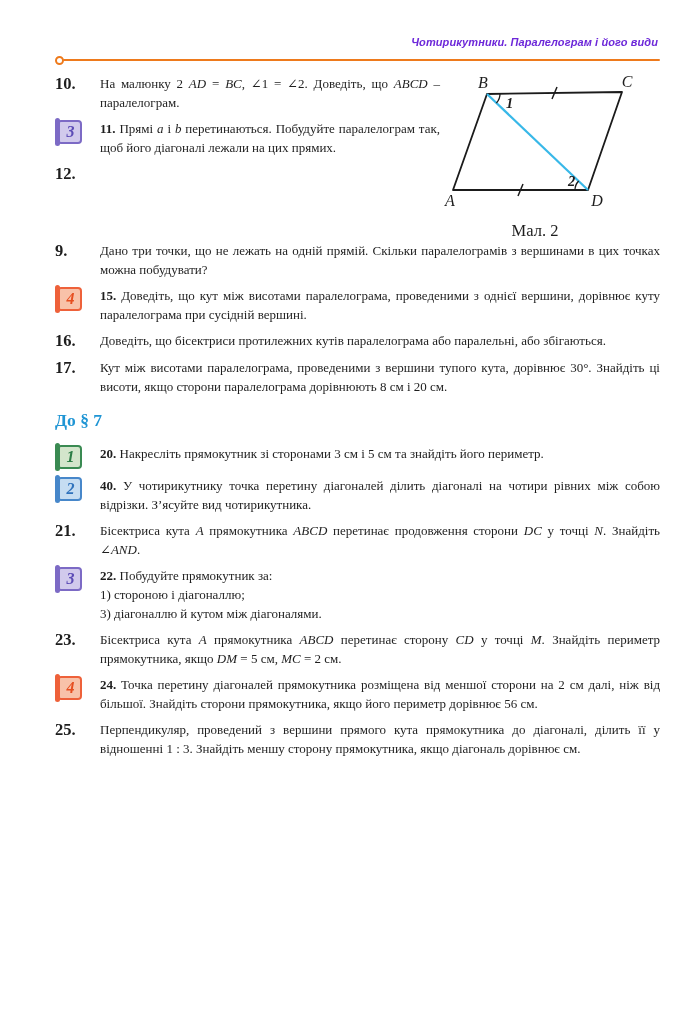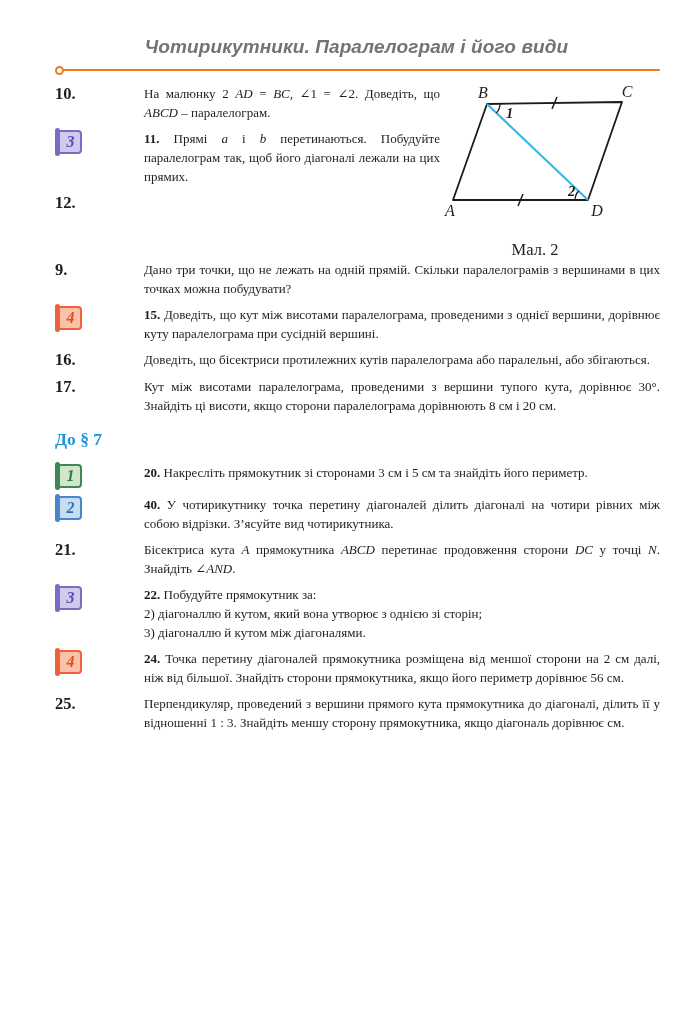--- a/index.html
+++ b/index.html
@@ -6,36 +6,36 @@
   * { margin:0; padding:0; box-sizing:border-box; }
   html,body { background:#ffffff; }
   body { font-family:"Liberation Serif","DejaVu Serif",serif; color:#1e1e1e; }
   .page {
     position:relative; width:695px; min-height:1030px;
     padding:36px 35px 14px 55px; background:#fff; overflow:hidden;
   }
   
   .running-head {
     font-family:"Liberation Sans","DejaVu Sans",sans-serif;
-    font-weight:bold; font-style:italic; font-size:19px;
-    color:#737373; text-align:center; letter-spacing:0.1px;
+    font-weight:bold; font-style:italic; font-size:11px;
+    color:#6d28d9; text-align:right; letter-spacing:0.1px;
     padding-right:2px;
   }
   .rule-row { display:flex; align-items:center; margin-top:7px; height:10px; }
   .rule-circle {
     width:9px; height:9px; border:2.5px solid #ee7a1c; border-radius:50%;
     background:#fff; flex:0 0 auto; z-index:1;
   }
   .rule-line { flex:1; height:2.5px; background:#ee7a1c; border-radius:2px; margin-left:-1px; }
   
   main { margin-top:9px; }
   .top-section { display:flex; }
   .top-col { width:385px; flex:0 0 auto; }
   .fig-col { width:220px; flex:0 0 auto; padding-top:1px; }
-  .problem-row { display:flex; margin-bottom:7px;gap:44px; }
+  .problem-row { display:flex; margin-bottom:7px; }
   .marker { width:45px; flex:0 0 auto; }
   .marker .num { font-weight:bold; font-size:16.5px; }
   .level-box {
     position:relative; width:25px; height:24px; margin-left:2px; margin-top:1px;
     border:2px solid; border-radius:4px;
     display:flex; align-items:center; justify-content:center;
   }
   .level-box::before {
     content:""; position:absolute; left:-4px; top:-4px; width:5px; height:28px;
     background:var(--bar); border-radius:2.5px;
@@ -51,21 +51,21 @@
   i { font-style:italic; }
   
   .section-head {
     text-align:left; font-weight:bold; font-size:17.5px; color:#1f95d4;
     margin:14px 0 13px 0;
   }
   
   figure { width:220px; }
   figure svg { display:block; }
   .fig-caption {
-    width:190px; text-align:center; font-size:16.5px; color:#1e1e1e; margin-top:15px;
+    width:190px; text-align:center; font-size:16.5px; color:#1e1e1e; margin-top:6px;
   }
   .vlabel { font-style:italic; font-size:16px; fill:#1e1e1e; font-family:"Liberation Serif",serif; }
   .alabel { font-style:italic; font-weight:bold; font-size:14.5px; fill:#1e1e1e; font-family:"Liberation Serif",serif; }
 </style>
 </head>
 <body>
 
 <div class="page">
 
   <div class="running-head">Чотирикутники. Паралелограм і його види</div>
@@ -180,22 +180,28 @@
           </div>
         </div>
         <div class="problem-row">
           <div class="marker">
             <div class="level-box" style="border-color: rgb(124, 106, 197); background: rgb(209, 202, 236); color: rgb(92, 76, 182); --bar: #7c6ac5;">
               <span>3</span>
             </div>
           </div>
           <div class="pbody">
             <div class="para"><b class="inline-num">22. </b>Побудуйте прямокутник за:</div>
-            <div class="subitem">2) діагоналлю й кутом, який вона утворює з однією зі сторін;</div>
+            <div class="subitem">1) стороною і діагоналлю;</div>
             <div class="subitem">3) діагоналлю й кутом між діагоналями.</div>
+          </div>
+        </div>
+        <div class="problem-row">
+          <div class="marker"><span class="num">23.</span></div>
+          <div class="pbody">
+            <div class="para">Бісектриса кута <i>A</i> прямокутника <i>ABCD</i> перетинає сторону <i>CD</i> у точці <i>M</i>. Знайдіть периметр прямокутника, якщо <i>DM</i> = 5 см, <i>MC</i> = 2 см.</div>
           </div>
         </div>
         <div class="problem-row">
           <div class="marker">
             <div class="level-box" style="border-color: rgb(238, 97, 58); background: rgb(248, 194, 169); color: rgb(230, 78, 32); --bar: #ee613a;">
               <span>4</span>
             </div>
           </div>
           <div class="pbody">
             <div class="para"><b class="inline-num">24. </b>Точка перетину діагоналей прямокутника розміщена від меншої сторони на 2 см далі, ніж від більшої. Знайдіть сторони прямокутника, якщо його периметр дорівнює 56 см.</div>

